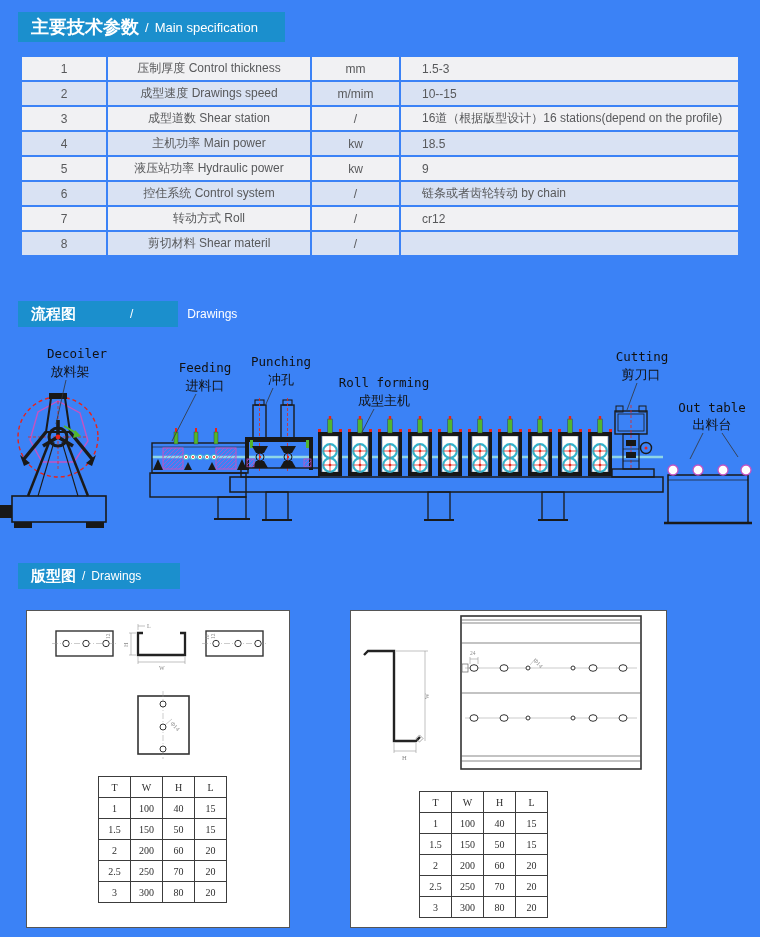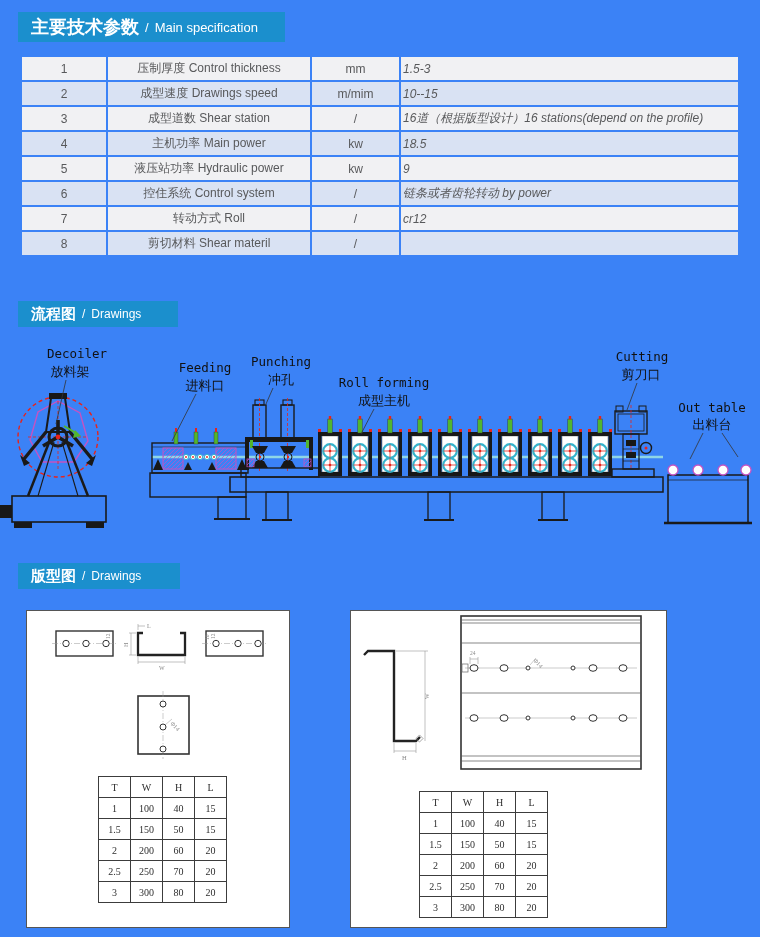--- a/index.html
+++ b/index.html
@@ -10,29 +10,29 @@
   }
   html,body{margin:0;padding:0;background:#fff;}
   .page{position:relative;width:760px;height:937px;background:#3b82f6;overflow:hidden;
         font-family:"Liberation Sans",sans-serif;}
   .banner{position:absolute;background:var(--banner-blue);color:#fff;display:flex;
           align-items:center;padding:0 13px;box-sizing:border-box;white-space:nowrap;}
   .banner .cn{font-weight:bold;}
   .banner .sep{margin:0 6px;font-weight:normal;}
   .b1{left:18px;top:12px;width:267px;height:30px;}
   .b1 .cn{font-size:18px;}  .b1 .sep,.b1 .en{font-size:13px;}
-  .b2{left:18px;top:301px;width:160px;height:26px;}
+  .b2{left:18px;top:301px;width:160px;height:26px;gap:48px;}
   .b3{left:18px;top:563px;width:162px;height:26px;text-align:center;}
   .b2 .cn,.b3 .cn{font-size:15px;} .b2 .sep,.b2 .en,.b3 .sep,.b3 .en{font-size:12px;}
 
   table.spec{position:absolute;left:20px;top:55px;width:720px;border-collapse:separate;
              border-spacing:2px;table-layout:fixed;color:var(--table-text);}
   table.spec th{background:var(--header-bg);height:30px;font-weight:400;font-size:13px;color:#515257;}
   table.spec td{height:21px;font-size:12px;text-align:center;overflow:hidden;white-space:nowrap;}
-  table.spec td.val{text-align:left;padding-left:2px;font-style:italic;}
+  table.spec td.val{text-align:left;padding-left:21px;}
   table.spec tr.rg td{background:var(--row-gray);}
   table.spec tr.rb td{background:var(--row-blue);}
 
   .flow{position:absolute;left:0;top:330px;width:760px;height:210px;}
   .lblEN{font-family:"DejaVu Sans Mono","Liberation Mono",monospace;font-size:12.5px;fill:#111;}
   .lblCN{font-family:"DejaVu Sans",sans-serif;font-size:13px;fill:#111;}
   .k{stroke:var(--ink);fill:none;}
   .leader{stroke:#333;stroke-width:0.8;fill:none;}
 
   .pbox{position:absolute;border:1.5px solid #555;background:#fff;box-sizing:border-box;}
@@ -92,21 +92,21 @@
     <tr class="rg">
       <td>5</td>
       <td>液压站功率 Hydraulic power</td>
       <td>kw</td>
       <td class="val">9</td>
     </tr>
     <tr class="rb">
       <td>6</td>
       <td>控住系统 Control system</td>
       <td>/</td>
-      <td class="val">链条或者齿轮转动 by power</td>
+      <td class="val">链条或者齿轮转动 by chain</td>
     </tr>
     <tr class="rg">
       <td>7</td>
       <td>转动方式 Roll</td>
       <td>/</td>
       <td class="val">cr12</td>
     </tr>
     <tr class="rb">
       <td>8</td>
       <td>剪切材料 Shear materil</td>

